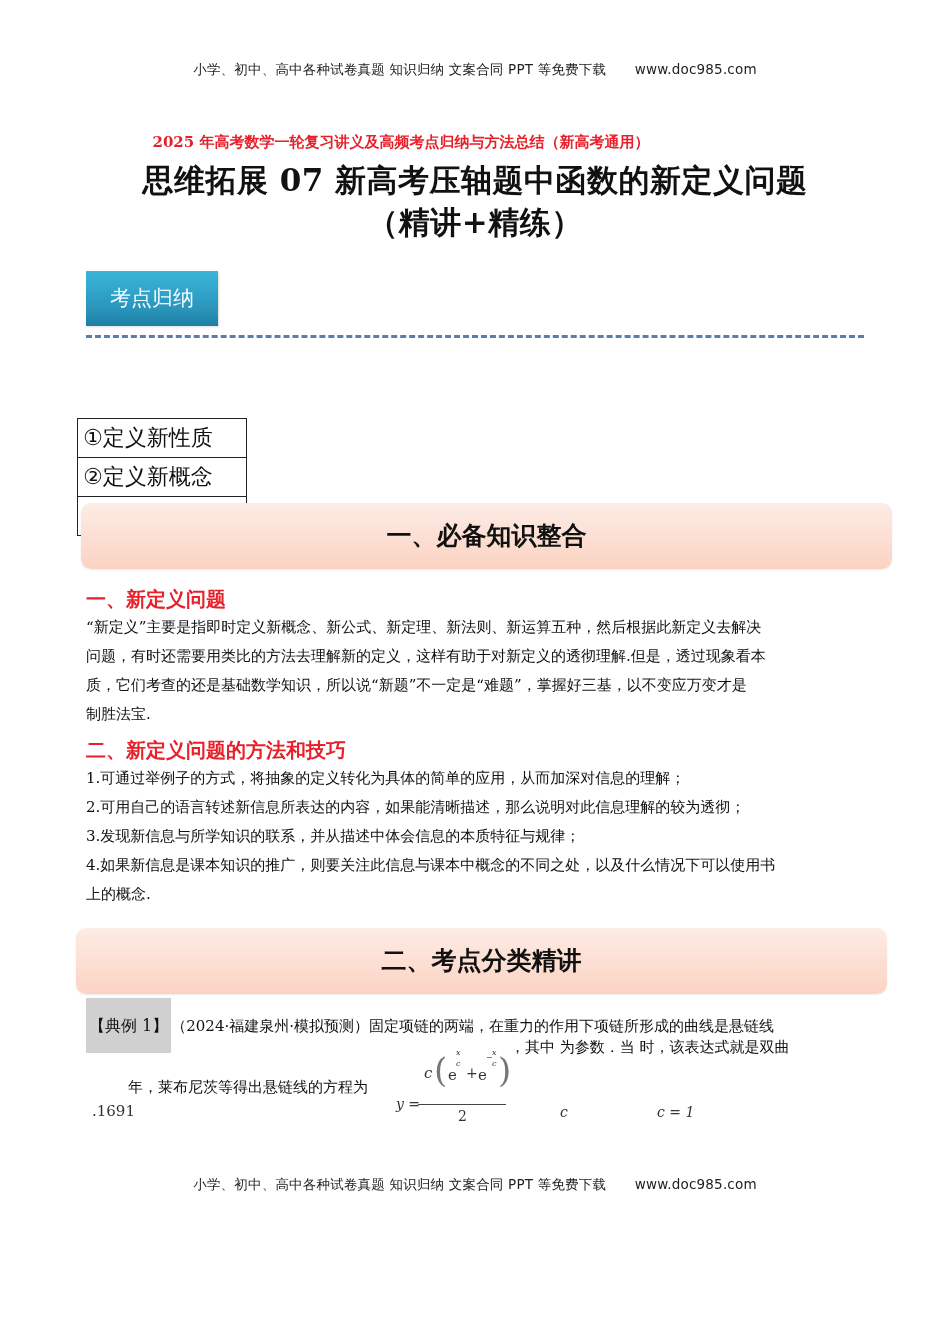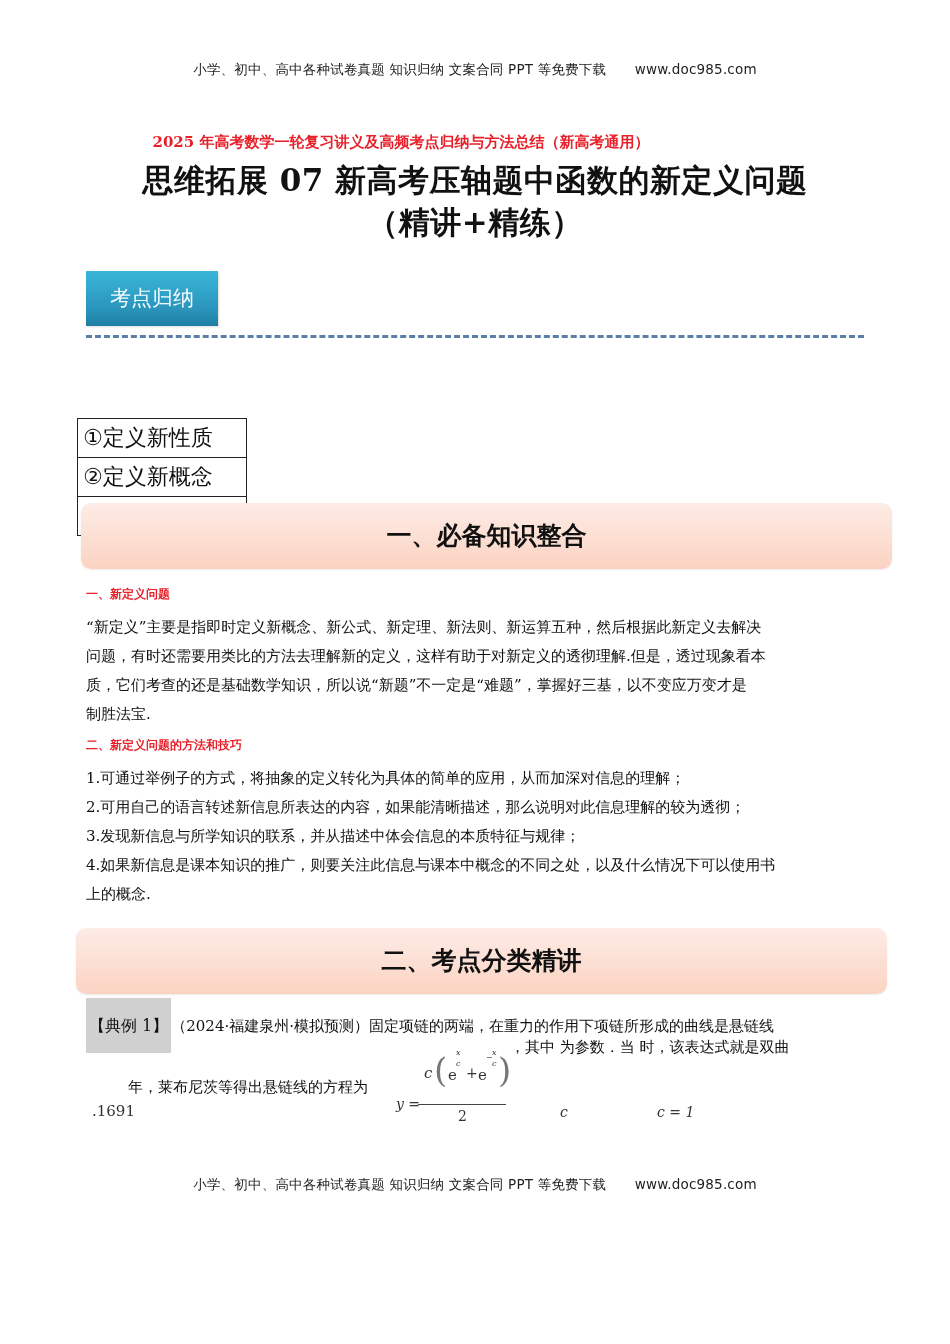--- a/index.html
+++ b/index.html
@@ -39,21 +39,21 @@
       border: 1px solid #222; font-size: 22px; padding: 0 5px; height: 38px;
       width: 158px; font-family: "DejaVu Sans", "Liberation Sans", sans-serif; color: #111;
     }
     .section-banner {
       left: 81px; width: 811px; height: 66px; border-radius: 10px;
       background: linear-gradient(#fdece6, #fbd3c2);
       box-shadow: 0 1px 2px rgba(0,0,0,0.08);
       text-align: center; line-height: 66px; font-size: 25px; font-weight: bold; color: #111;
     }
     .red-heading {
-      left: 86px; color: #e8202a; font-size: 12px; font-weight: bold; font-family: Liberation Serif, serif;
+      left: 86px; color: #e8202a; font-size: 20px; font-weight: bold; font-family: Liberation Serif, serif;
     }
     .para {
       left: 86px; width: 780px; font-size: 15px; line-height: 29px; color: #111;
     }
     .example-label {
       background: #d0d0d0; padding: 18px 3px; font-size: 16px;
     }
     .formula {
       top: 1044px; left: 396px; width: 112px; height: 82px;
       font-family: "DejaVu Serif", "Liberation Serif", serif; color: #333; font-style: italic;

